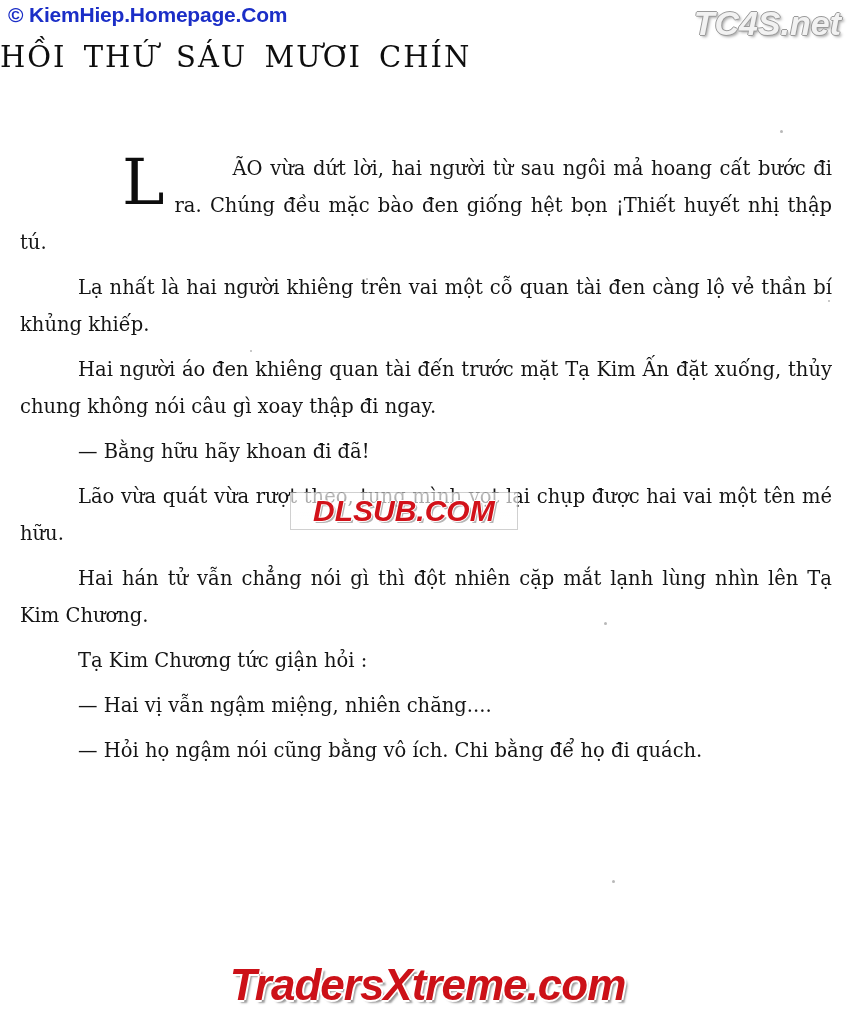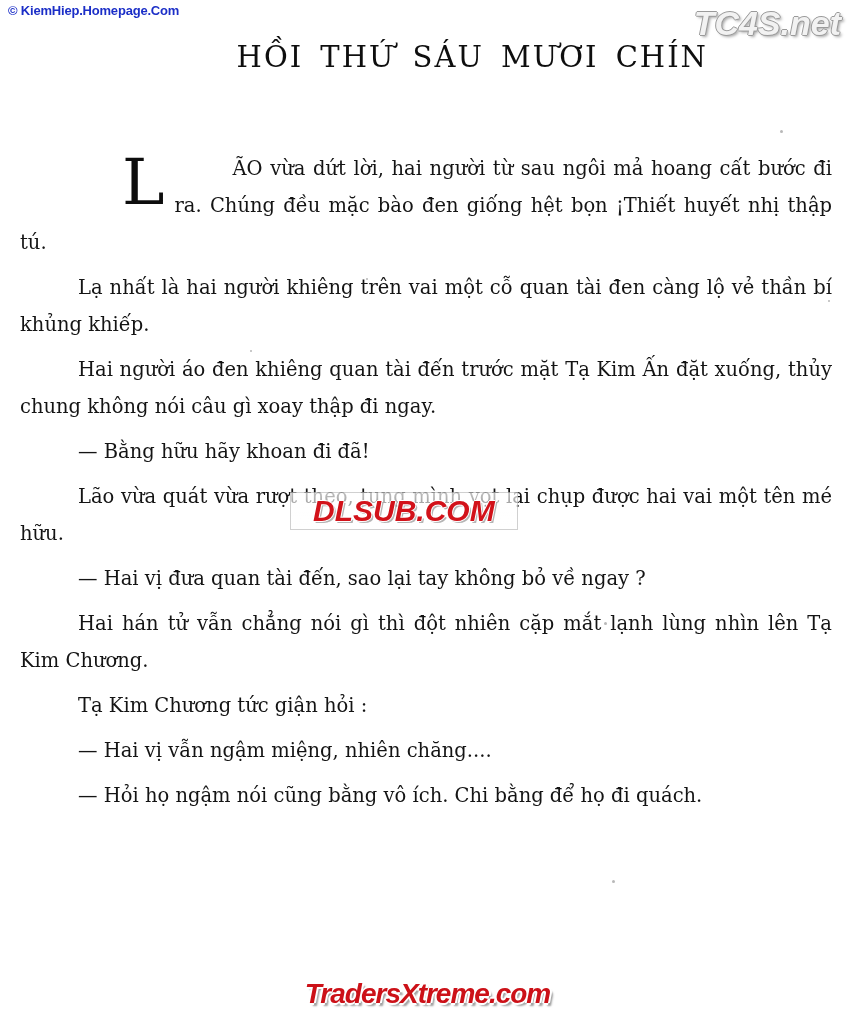--- a/index.html
+++ b/index.html
@@ -15,21 +15,21 @@
     font-family: "Liberation Serif", serif;
     color: #111;
   }
 
   
   .wm-topleft {
     position: absolute;
     top: 4px;
     left: 8px;
     font-family: "Liberation Sans", sans-serif;
-    font-size: 13px;
+    font-size: 21px;
     font-weight: bold;
     color: #1b2ec7;
     letter-spacing: -0.2px;
     line-height: 1.05;
     white-space: nowrap;
   }
   .wm-topright {
     position: absolute;
     top: 4px;
     right: 14px;
@@ -46,21 +46,21 @@
        2px 2px 3px rgba(0,0,0,0.35);
     letter-spacing: 0px;
   }
 
   
   .chapter-title {
     position: absolute;
     top: 40px;
     left: 0;
     width: 708px;
-    text-align: right;
+    text-align: left;
     font-family: "DejaVu Serif", serif;
     font-size: 29px;
     letter-spacing: 2px;
     color: #0e0e0e;
     word-spacing: 6px;
   }
 
   
   .page-body {
     position: absolute;
@@ -117,21 +117,21 @@
   }
 
   
   .wm-bottom {
     position: absolute;
     bottom: 14px;
     left: 0;
     width: 855px;
     text-align: center;
     font-family: "Liberation Sans", sans-serif;
-    font-size: 28px;
+    font-size: 44px;
     font-weight: bold;
     font-style: italic;
     color: #cc1118;
     text-shadow:
        2px 0 0 #ffffff,
       -2px 0 0 #ffffff,
        0 2px 0 #ffffff,
        0 -2px 0 #ffffff,
        3px 3px 2px rgba(90,90,90,0.6);
     letter-spacing: -1px;
@@ -161,21 +161,20 @@
 
   <p class="dropcap-para">
     <span class="dropcap">L</span>
     <span>ÃO vừa dứt lời, hai người từ sau ngôi mả hoang cất bước đi ra. Chúng đều  mặc bào đen giống hệt bọn ¡Thiết huyết nhị thập tú.</span>
   </p>
 
   <p><span>Lạ nhất là hai người khiêng trên vai một cỗ quan tài đen càng lộ vẻ thần bí khủng khiếp.</span></p>
   <p><span>Hai người áo đen khiêng quan tài đến trước mặt Tạ Kim  Ấn đặt xuống, thủy chung không nói câu gì xoay thập đi ngay.</span></p>
   <p class="dash"><span>— Bằng hữu hãy khoan đi đã!</span></p>
   <p><span>Lão vừa quát vừa rượt theo, tung mình vọt lại chụp được hai vai một tên mé hữu.</span></p>
-  <p class="dash"><span>— Hai vị đưa quan tài đến, sao lại tay không bỏ về ngay ?</span></p>
   <p><span>Hai hán tử vẫn chẳng nói gì thì đột nhiên cặp mắt lạnh lùng nhìn lên Tạ Kim Chương.</span></p>
   <p><span>Tạ Kim Chương tức giận hỏi :</span></p>
   <p class="dash"><span>— Hai vị vẫn ngậm miệng, nhiên chăng....</span></p>
   <p class="dash"><span>— Hỏi họ ngậm nói cũng bằng vô ích. Chi bằng để họ đi quách.</span></p>
 
 </div>
 
 <div class="wm-dlsub">DLSUB.COM</div>
 
 <div class="wm-bottom">TradersXtreme.com</div>

